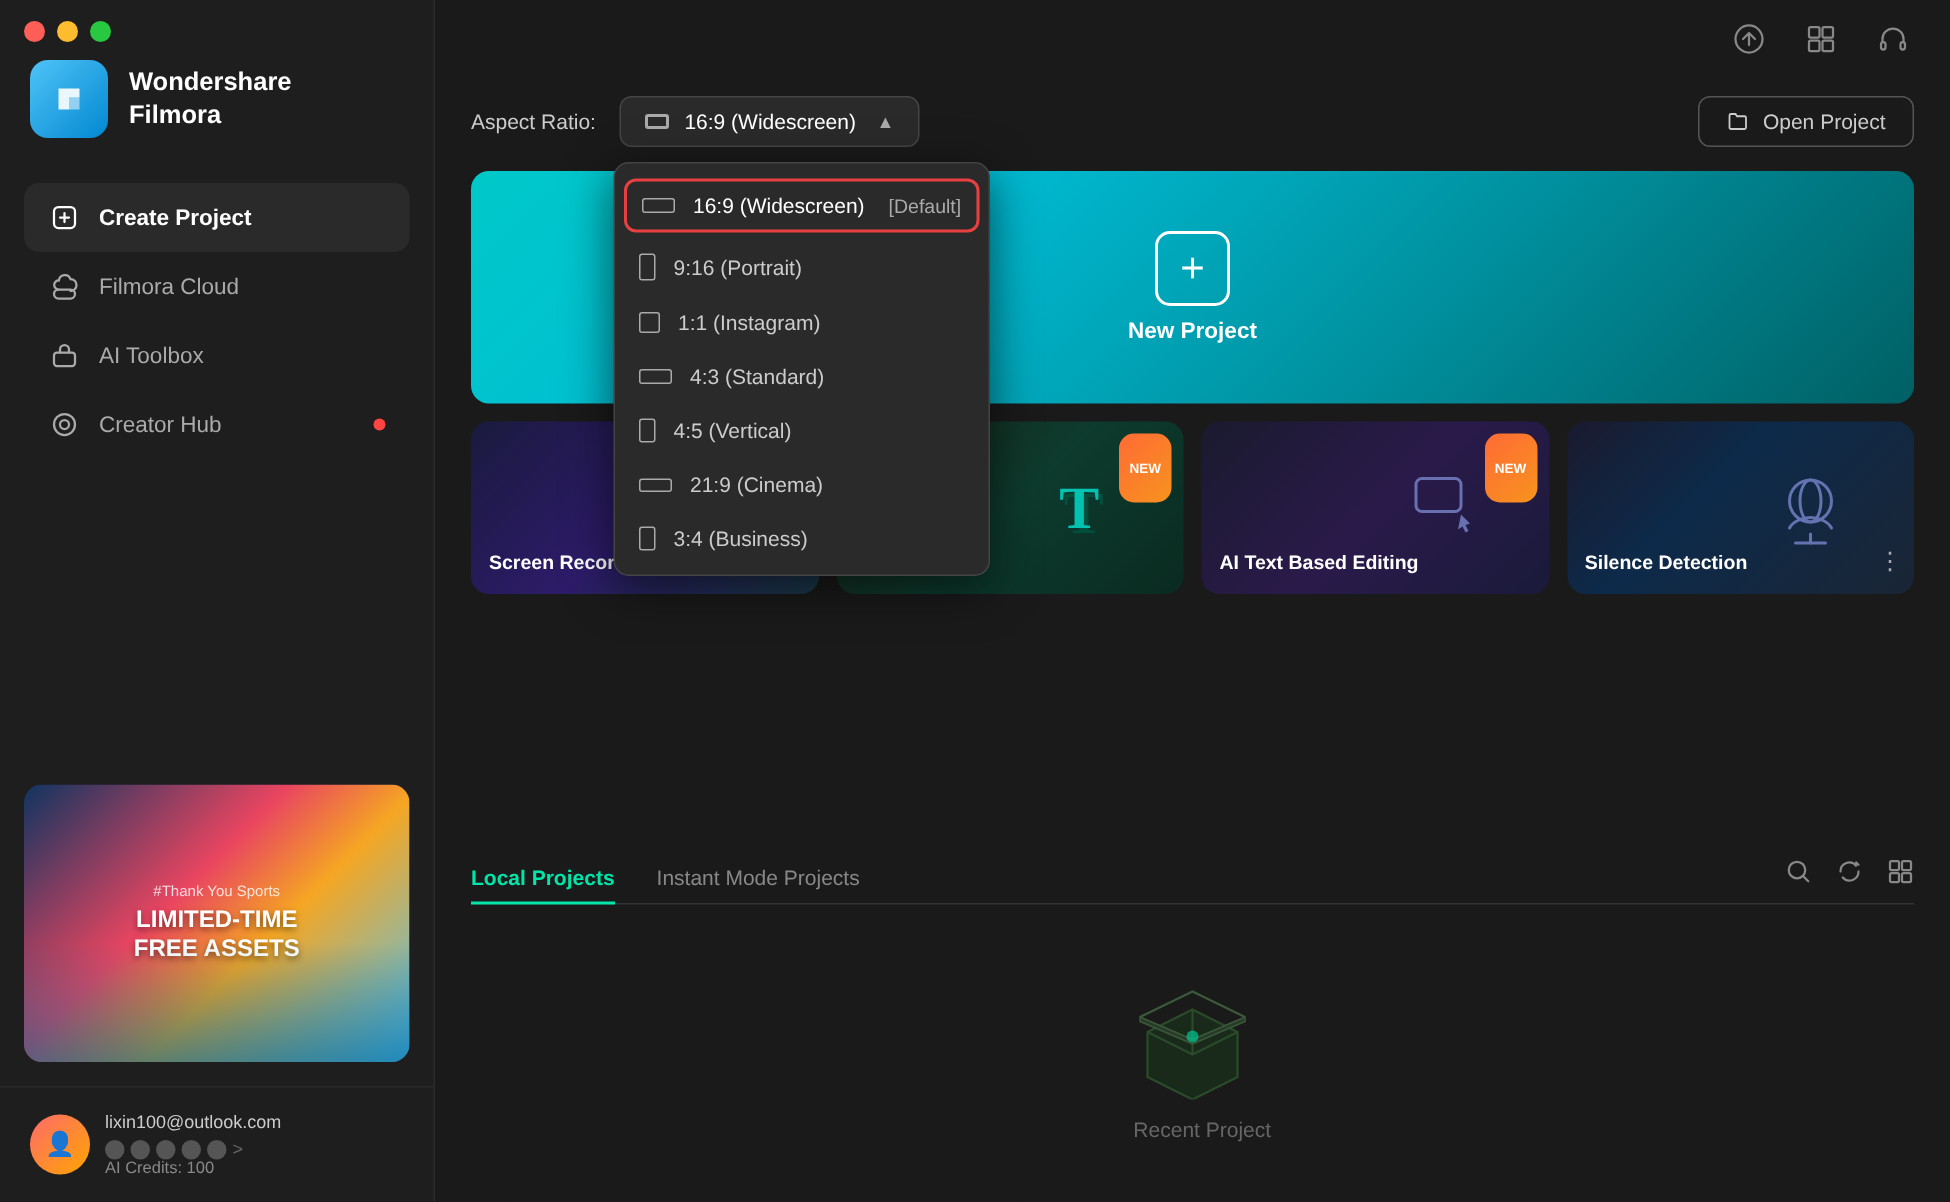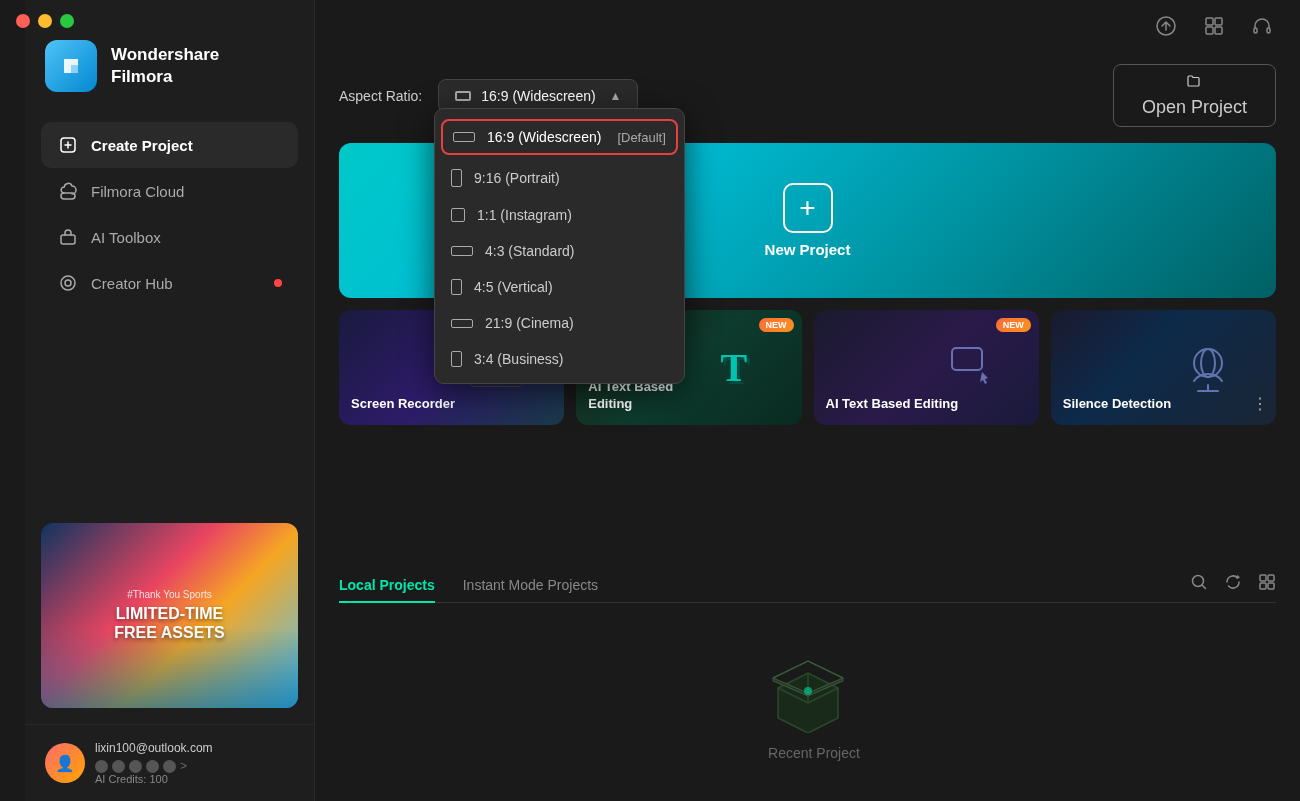--- a/index.html
+++ b/index.html
@@ -15,21 +15,20 @@
 
     
     .sidebar {
       width: 290px;
       min-width: 290px;
       background: #1e1e1e;
       display: flex;
       flex-direction: column;
       height: 801px;
       border-right: 1px solid #2a2a2a;
-      margin-left: 25px;
     }
 
     .sidebar-header {
       display: flex;
       align-items: center;
       padding: 20px 20px;
       gap: 14px;
       margin-top: 20px;
     }
 
@@ -333,28 +332,27 @@
     .dropdown-item .item-icon.biz {
       width: 11px;
       height: 16px;
     }
 
     .open-project-btn {
       margin-left: auto;
       background: transparent;
       border: 1px solid #555;
       border-radius: 8px;
-      padding: 8px 28px;
+      padding: 8px 18px;
       color: #ccc;
-      font-size: 18px;
+      font-size: 14px;
       cursor: pointer;
       display: flex;
       align-items: center;
       gap: 8px;
-      flex-direction: column;
     }
 
     
     .new-project-banner {
       background: linear-gradient(135deg, #00c9c9 0%, #00bcd4 30%, #0097a7 60%, #006064 100%);
       border-radius: 12px;
       height: 155px;
       margin-top: 16px;
       display: flex;
       align-items: center;
@@ -435,21 +433,21 @@
       z-index: 2;
       line-height: 1.3;
     }
 
     .card-badge {
       position: absolute;
       top: 8px;
       right: 8px;
       background: linear-gradient(135deg, #ff6b35, #f7931e);
       border-radius: 10px;
-      padding: 2px 7px;
+      padding: 18px 7px;
       font-size: 9px;
       font-weight: 700;
       color: #fff;
       z-index: 3;
     }
 
     .card-menu {
       position: absolute;
       right: 8px;
       bottom: 12px;

